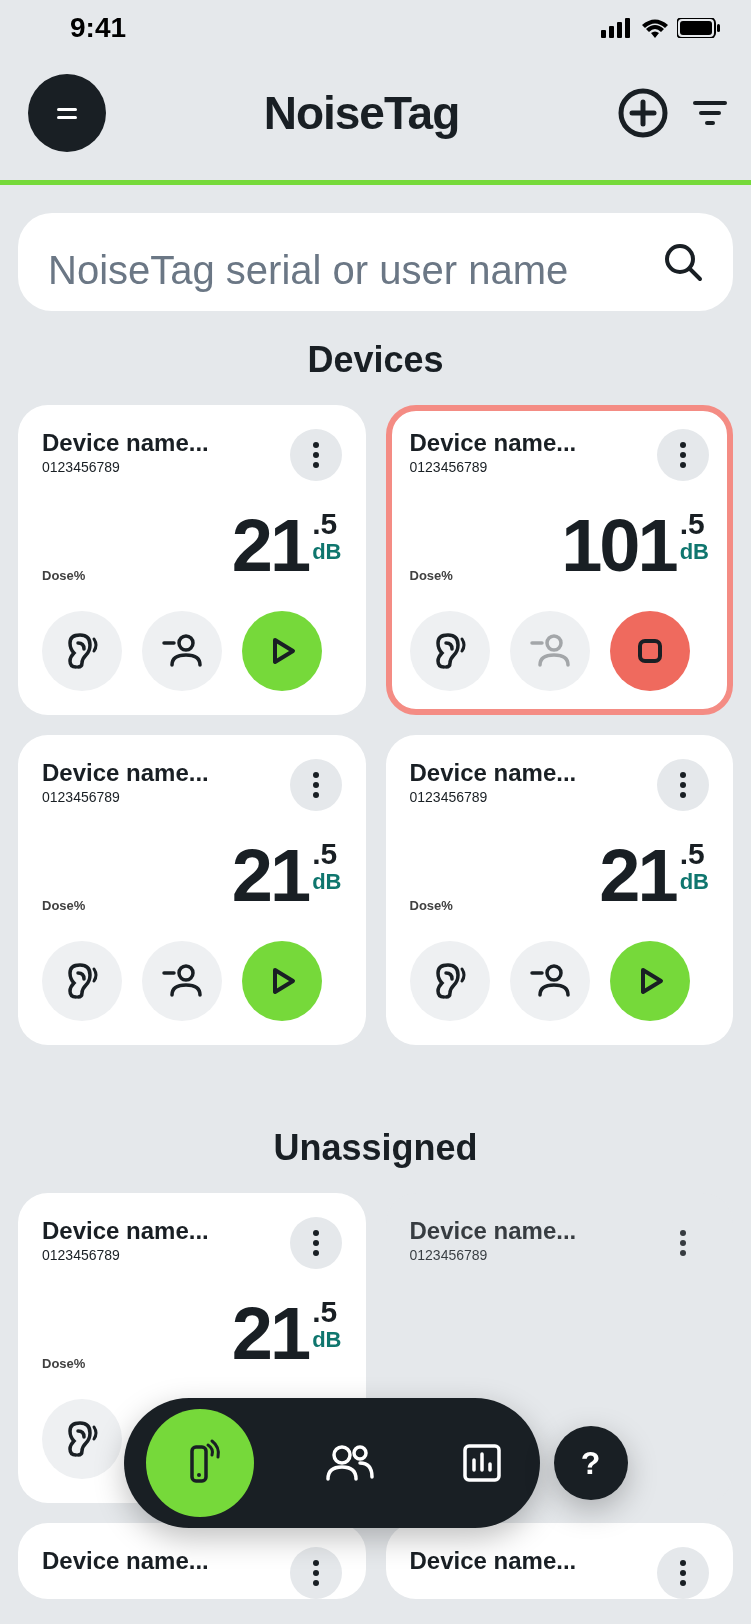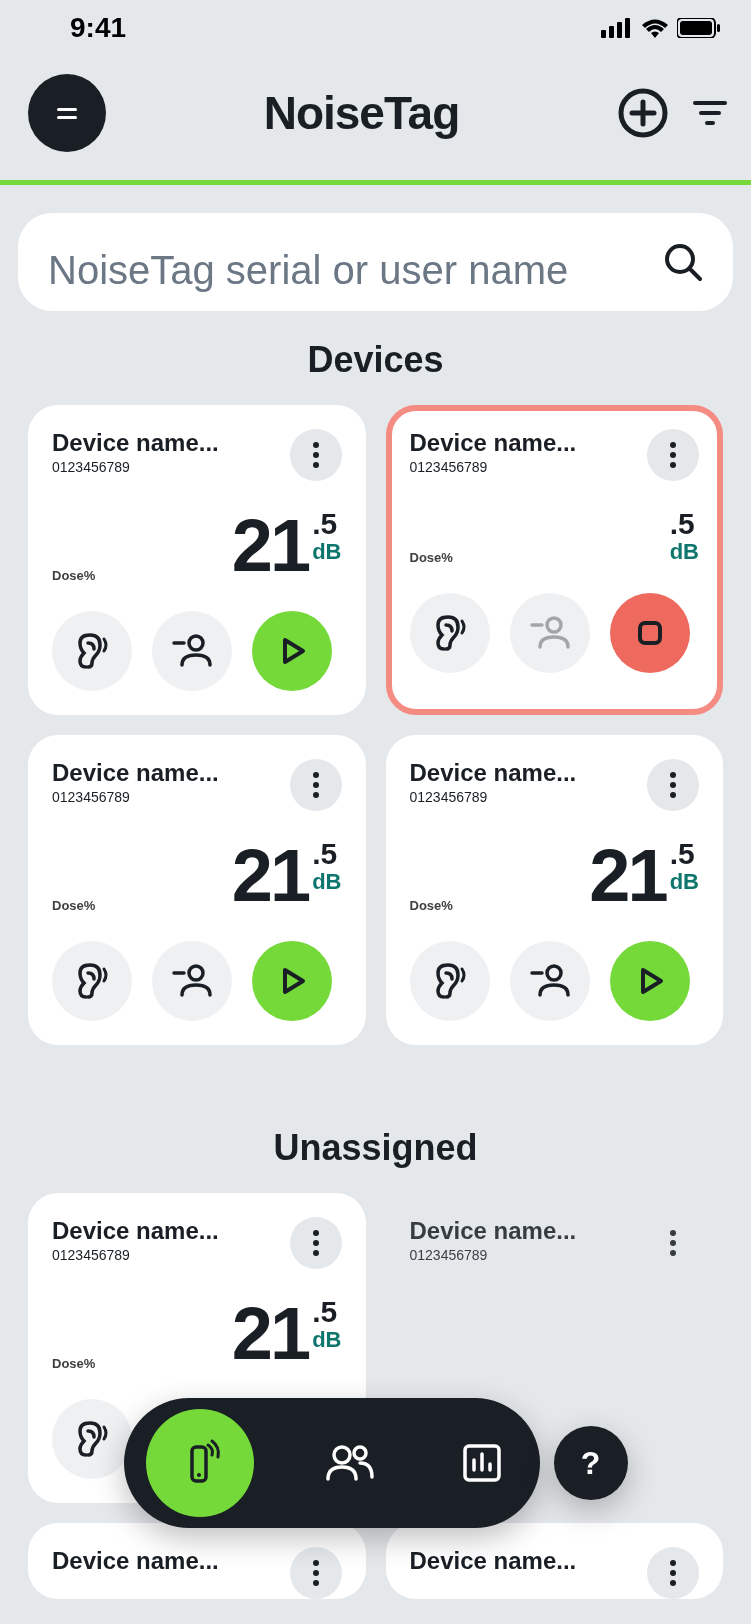--- a/index.html
+++ b/index.html
@@ -119,21 +119,21 @@
       text-align: center;
       font-size: 36px;
       font-weight: 800;
       color: #191F24;
       margin: 18px 0 24px;
     }
     .cards-grid {
       display: grid;
       grid-template-columns: 1fr 1fr;
       gap: 20px;
-      padding: 0 28px;
+      padding: 0 18px;
     }
     .card {
       background: #fff;
       border-radius: 30px;
       padding: 24px;
       position: relative;
     }
     .card.alert {
       border: 6px solid #F48C84;
       padding: 18px;
@@ -404,20 +404,21 @@
       </div>
       <div class="card-menu">
           <span></span>
           <span></span>
           <span></span>
         </div>
     </div>
     <div class="card-body">
       <div class="dose-label">Dose%</div>
       <div class="dose-readout">
+        <div class="dose-main">101</div>
         <div class="dose-side">
           <div class="dose-decimal">.5</div>
           <div class="dose-unit">dB</div>
         </div>
       </div>
     </div>
     <div class="card-actions">
       <div class="action-btn">
           <svg width="44" height="44" viewBox="0 0 44 44">
             <path d="M16 38 Q10 38 10 32 Q10 28 14 24 Q10 20 10 14 Q10 6 20 6 Q30 6 30 16 Q30 22 26 26 Q22 30 22 34 Q22 38 18 38" fill="none" stroke="#191F24" stroke-width="3.5" stroke-linecap="round"></path>

